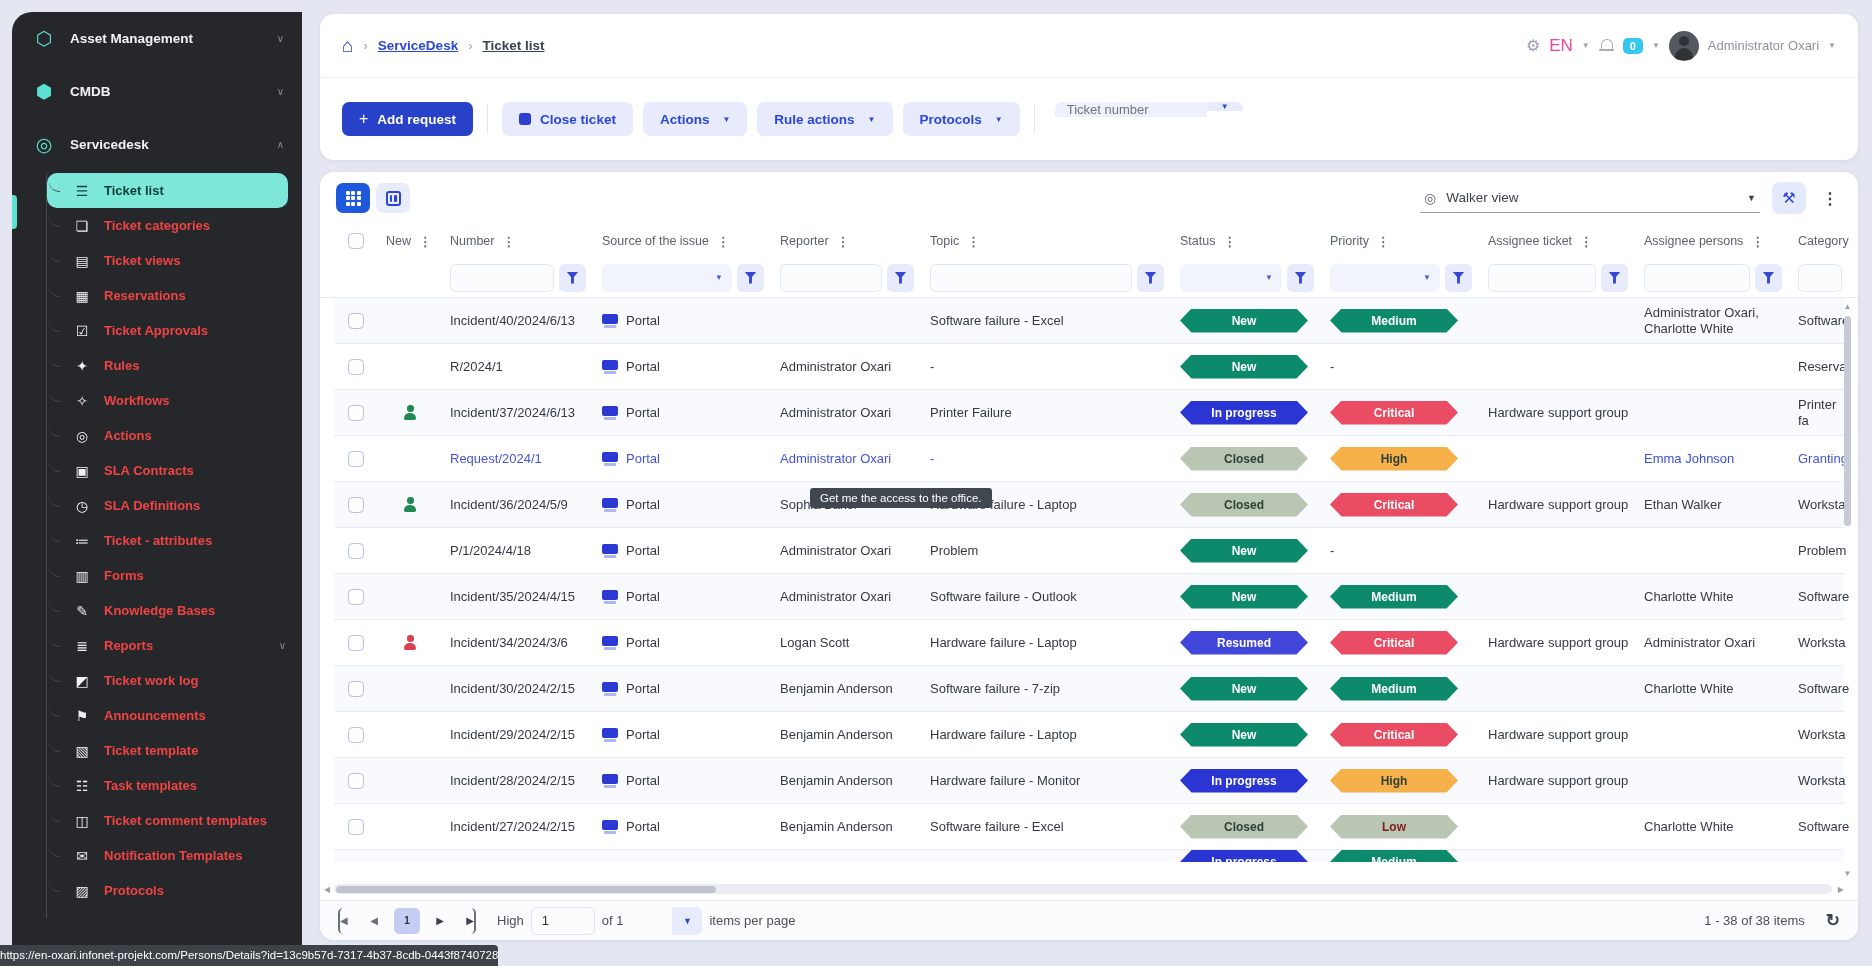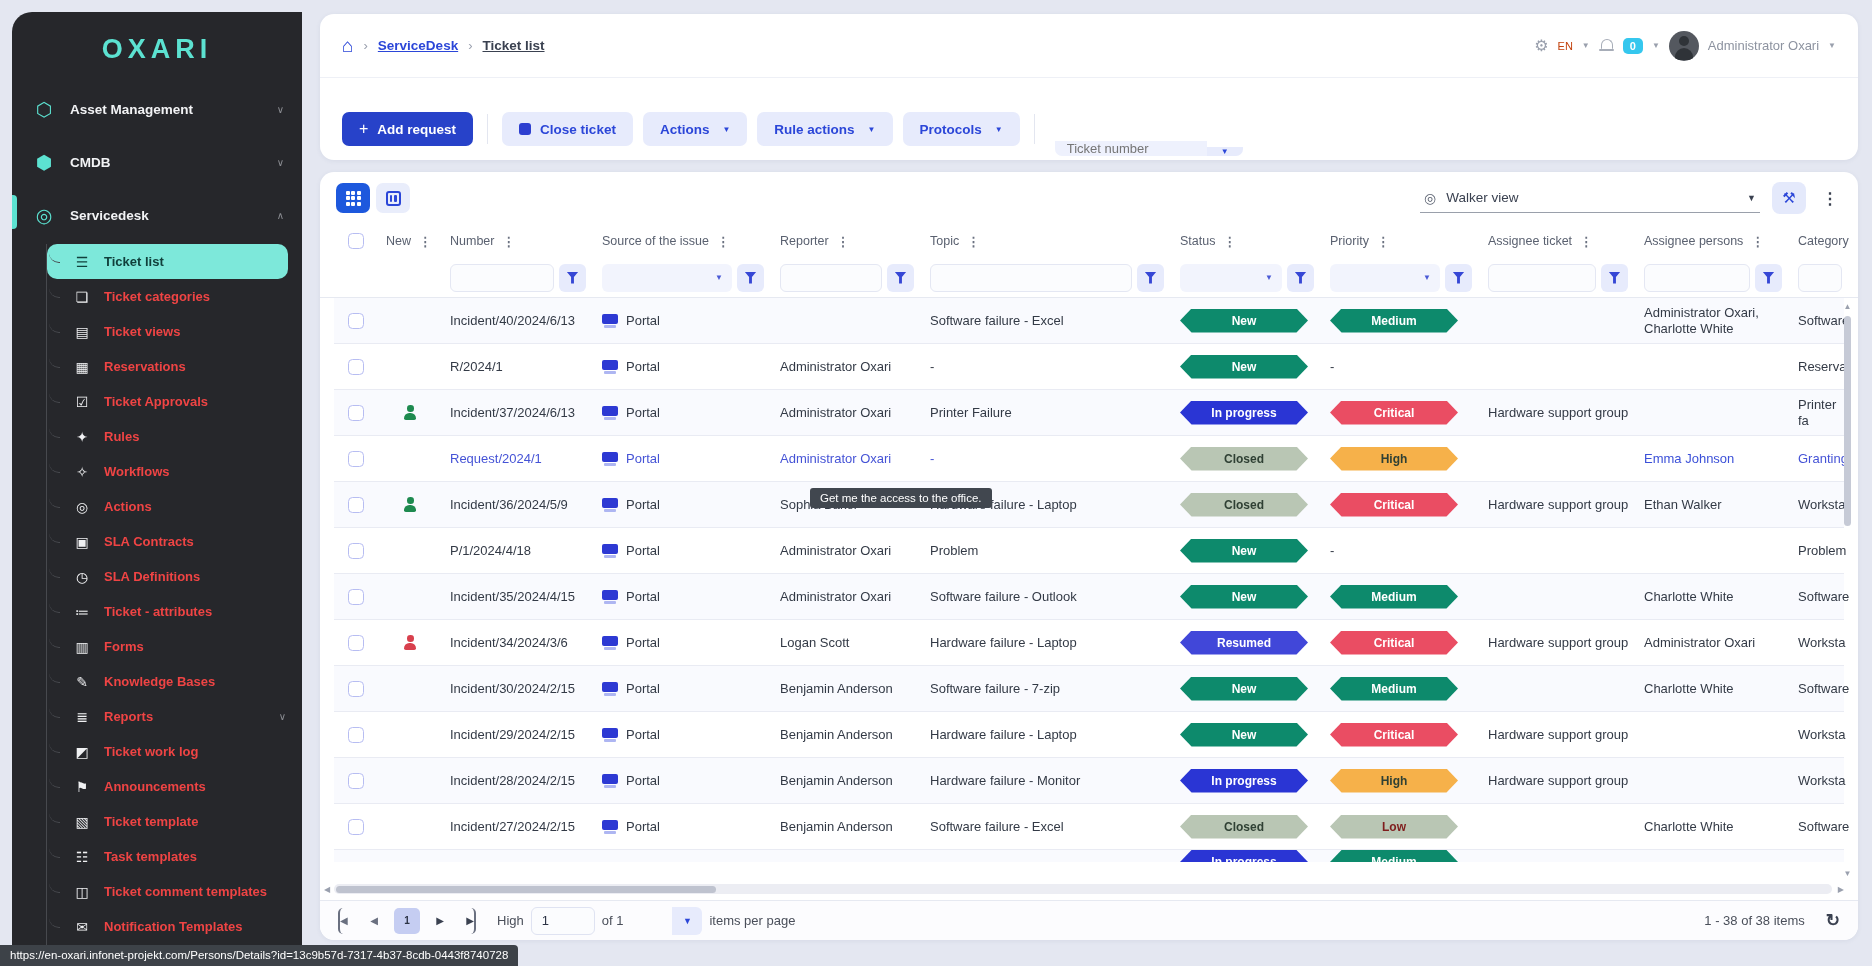--- a/index.html
+++ b/index.html
@@ -27,40 +27,40 @@
   .card { position:absolute; left:320px; width:1538px; background:#fff; border-radius:14px; box-shadow:0 1px 5px rgba(45,55,100,.07); }
   .card-top { top:14px; height:146px; }
   .crumb-row { height:64px; display:flex; align-items:center; padding:0 22px; border-bottom:1px solid #eef0f6; }
   .crumb { display:flex; align-items:center; gap:10px; font-size:13.5px; font-weight:700; }
   .home-ic { color:#2b46d8; font-size:19px; line-height:1; }
   .crumb .sep { color:#9aa0ae; font-size:13px; font-weight:400; }
   .crumb a.blue { color:#2b46d8; text-decoration:underline; cursor:pointer; }
   .crumb a.dark { color:#3a4150; text-decoration:underline; cursor:pointer; }
   .userbar { margin-left:auto; display:flex; align-items:center; gap:9px; color:#9aa0ad; }
   .gear { font-size:16px; color:#9aa0ad; }
-  .lang { font-size:11px; color:#c2410c; }
+  .lang { font-size:17px; color:#ec4899; }
   .tiny-car { font-size:8px; color:#9aa0ad; }
   .bell { position:relative; width:15px; height:13px; display:inline-block; }
   .bell::before { content:""; position:absolute; left:2.5px; top:0; width:10px; height:9px; border:1.8px solid #a7adb8; border-bottom:none; border-radius:6px 6px 1px 1px; }
   .bell::after { content:""; position:absolute; left:0; top:9.5px; width:15px; height:2px; background:#a7adb8; border-radius:1px; }
   .nbadge { background:#35c7ee; color:#fff; font-size:11px; font-weight:700; border-radius:5px; padding:2px 7px; }
   .avatar { width:30px; height:30px; border-radius:50%; background:#54585f; position:relative; overflow:hidden; }
   .avatar::before { content:""; position:absolute; left:10px; top:5px; width:10px; height:10px; border-radius:50%; background:#2f3338; }
   .avatar::after { content:""; position:absolute; left:6px; top:17px; width:18px; height:12px; border-radius:9px 9px 0 0; background:#2f3338; }
   .uname { font-size:13px; color:#8d93a0; }
 
   .btn-row { display:flex; align-items:center; gap:10px; padding:24px 22px 0; }
   .btn { height:34px; border:none; border-radius:7px; font-family:inherit; font-size:13.5px; font-weight:700; cursor:pointer; display:flex; align-items:center; gap:9px; padding:0 17px; }
   .btn-primary { background:#2742c9; color:#fff; }
   .btn-primary .plus { font-size:16px; font-weight:400; }
   .btn-light { background:#e7ebfc; color:#2b46d8; }
   .btn-light .sq { width:12px; height:12px; background:#2d3fd0; border-radius:3px; }
   .btn-light .car { font-size:8px; color:#2b46d8; margin-left:4px; }
   .vdiv { width:1px; height:30px; background:#e3e6f0; margin:0 4px; }
-  .tk-combo { display:flex; align-items:flex-end; height:34px; border-radius:7px; overflow:hidden; margin-left:6px;margin-top:20px; }
+  .tk-combo { display:flex; align-items:flex-start; height:34px; border-radius:7px; overflow:hidden; margin-left:6px; }
   .tk-input { width:152px; background:#eef1fd; border:none; font-family:inherit; font-size:13px; color:#8a90a8; padding:0 12px; }
   .tk-dd { width:36px; background:#e7ebfc; display:flex; align-items:center; justify-content:center; color:#2b46d8; font-size:8px; cursor:pointer; }
 
   
   .card-table { top:172px; height:768px; overflow:hidden; }
   .view-bar { height:52px; display:flex; align-items:center; padding:0 16px; }
   .vb-btn { width:34px; height:30px; border-radius:7px; display:flex; align-items:center; justify-content:center; cursor:pointer; }
   .vb-grid { background:#1d58dd; }
   .grid-ic { width:15px; height:15px; display:grid; grid-template-columns:repeat(3,1fr); gap:1.5px; }
   .grid-ic i { background:#fff; border-radius:1px; }
@@ -123,29 +123,28 @@
   .pg-btn.bar-r { border-right:2px solid #6a7080; width:16px; justify-content:flex-end; }
   .pg-cur { background:#c5cdf2; color:#2c3345; font-weight:600; }
   .pg-label { margin-left:14px; }
   .pg-input { width:64px; height:28px; border:1px solid #dfe3f2; border-radius:6px; background:#fbfcfe; font-family:inherit; font-size:13px; padding:0 10px; color:#2c3345; }
   .pp-combo { display:flex; height:28px; border-radius:6px; overflow:hidden; margin-left:6px; }
   .pp-val { width:36px; background:#f2f4fd; display:flex; align-items:center; padding:0 6px; overflow:hidden; white-space:nowrap; color:#2c3345;margin-top:44px; }
   .pp-dd { width:30px; background:#e7ebfc; display:flex; align-items:center; justify-content:center; color:#2b46d8; font-size:9px; cursor:pointer; }
   .pg-range { margin-left:auto; color:#4a4f5a; }
   .refresh { font-size:17px; font-weight:700; color:#3a4150; margin-left:14px; cursor:pointer; }
 
-  .statusbar { position:absolute; left:0; bottom:0; background:#3d4248; color:#fff; font-size:11.5px; padding:4px 10px 5px; border-radius:0 4px 0 0; z-index:50; }
+  .statusbar { position:absolute; left:0; bottom:0; background:#3d4248; color:#fff; font-size:11.5px; padding:4px 0 5px; border-radius:0 4px 0 0; z-index:50; }
 </style>
 </head>
 <body>
 
 <div class="app">
 
   <aside class="sidebar">
-    <div class="logo">OXARI</div>
     <div id="side-sections">
         <div class="side-top">
           <span class="t-icon">⬡</span>
           <span class="t-label">Asset Management</span>
           <span class="chev">∨</span>
         </div>
         <div class="side-top">
           <span class="t-icon">⬢</span>
           <span class="t-label">CMDB</span>
           <span class="chev">∨</span>

